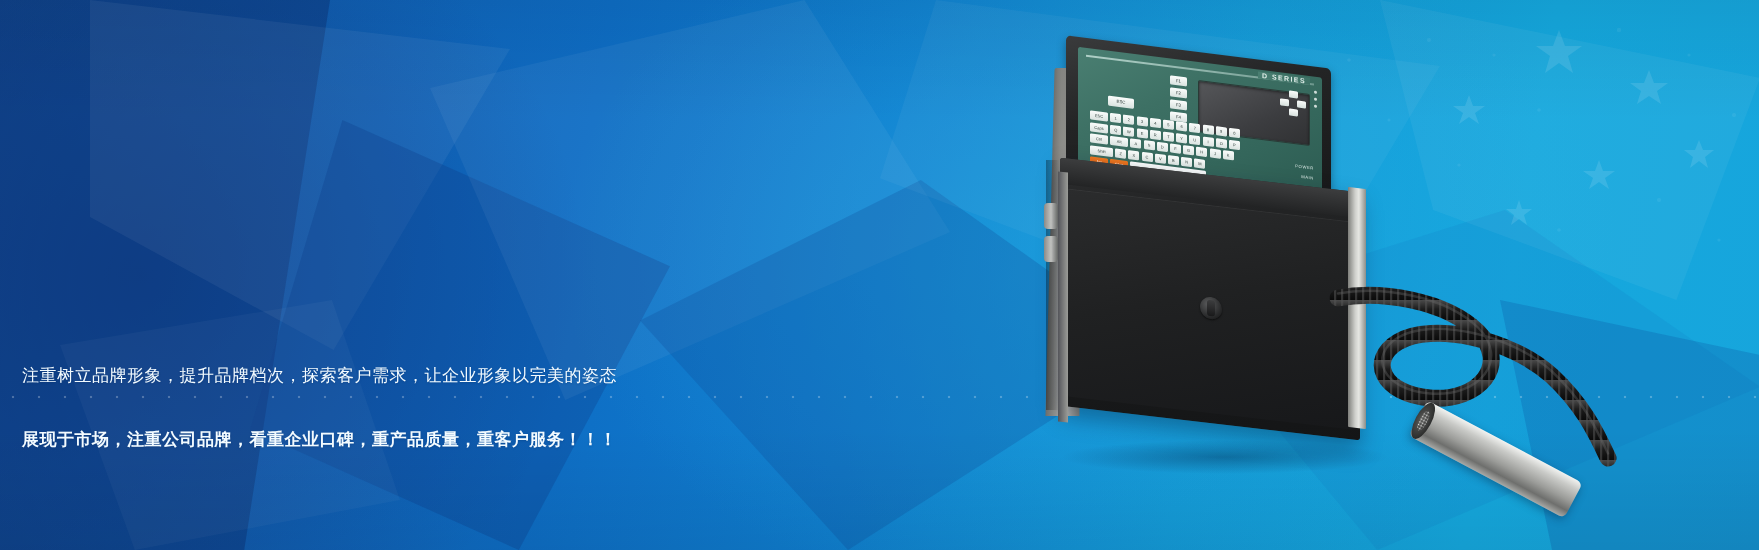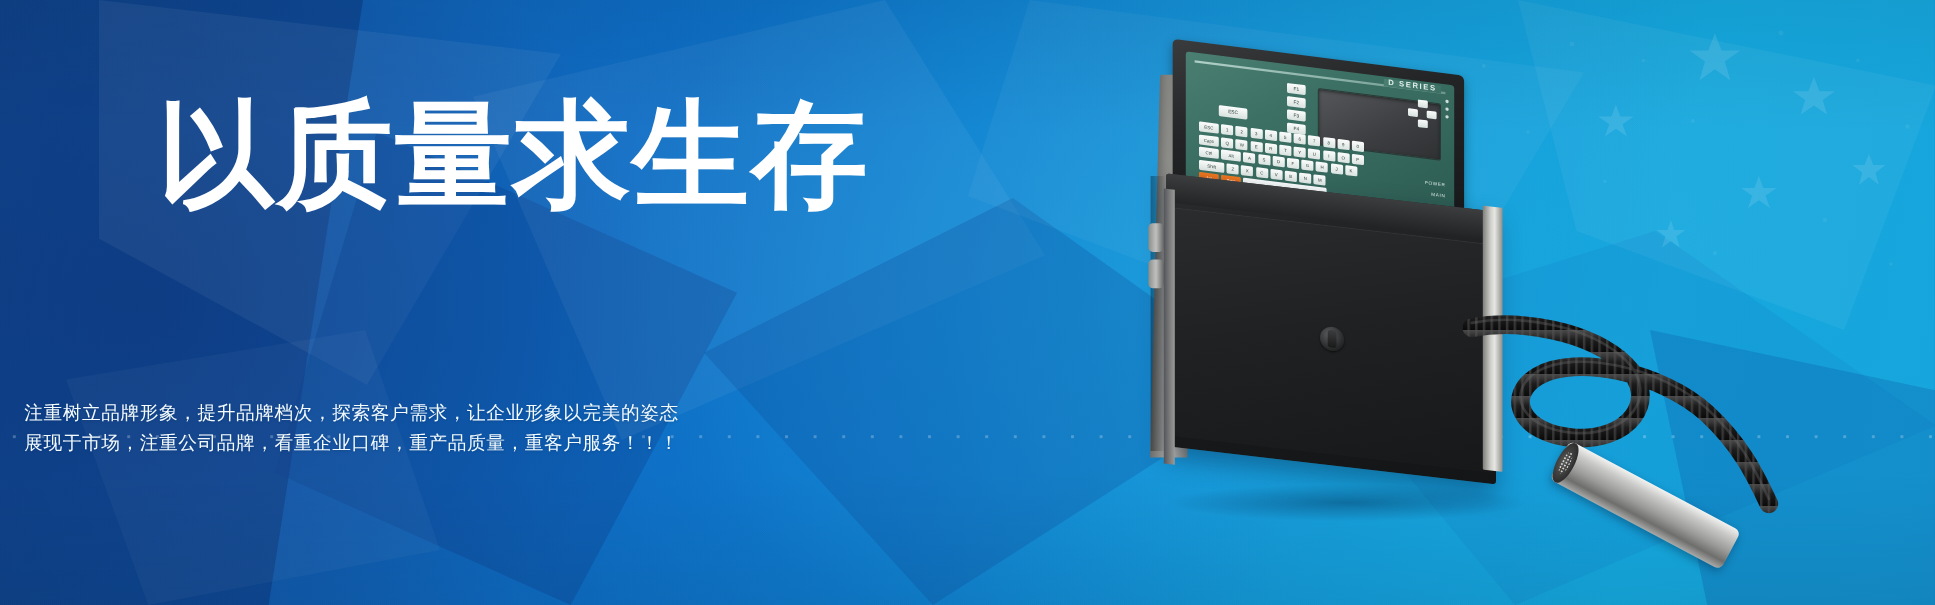--- a/index.html
+++ b/index.html
@@ -83,21 +83,21 @@
   .headline-2{top:200px;font-size:106px;}
   .subline{
     position:absolute;left:22px;
     color:#f3fbff;
     font-family:"DejaVu Serif","Liberation Serif",serif;
     font-size:17px;letter-spacing:.5px;white-space:nowrap;
     text-shadow:0 1px 2px rgba(0,40,90,.25);
     margin-top:32px;
   }
   .sub-1{top:332px;}
-  .sub-2{top:359px;}
+  .sub-2{top:396px;font-weight:bold;}
 
   
   .device{position:absolute;left:1000px;top:40px;width:620px;height:470px;}
 
   .dev-shadow{
     position:absolute;left:60px;top:400px;width:330px;height:34px;
     background:radial-gradient(ellipse at center, rgba(0,25,60,.35), rgba(0,25,60,0) 70%);
   }
 
   
@@ -312,21 +312,20 @@
         <circle cx="720" cy="240" r="1.6"></circle>
       <circle cx="390" cy="120" r="1.5"></circle>
         <circle cx="350" cy="60" r="1.8"></circle>
     </g>
   </svg>
 
   <div class="dotstrip"></div>
   <div class="vignette"></div>
 
   <div class="copy">
-    <div class="headline headline-1">以质量求生存</div>
     <div class="subline sub-1">注重树立品牌形象，提升品牌档次，探索客户需求，让企业形象以完美的姿态</div>
     <div class="subline sub-2">展现于市场，注重公司品牌，看重企业口碑，重产品质量，重客户服务！！！</div>
   </div>
 
   <div class="device">
 
     <div class="dev-shadow"></div>
 
     <div class="rear-post"></div>
     <div class="rear-post-shadow"></div>

